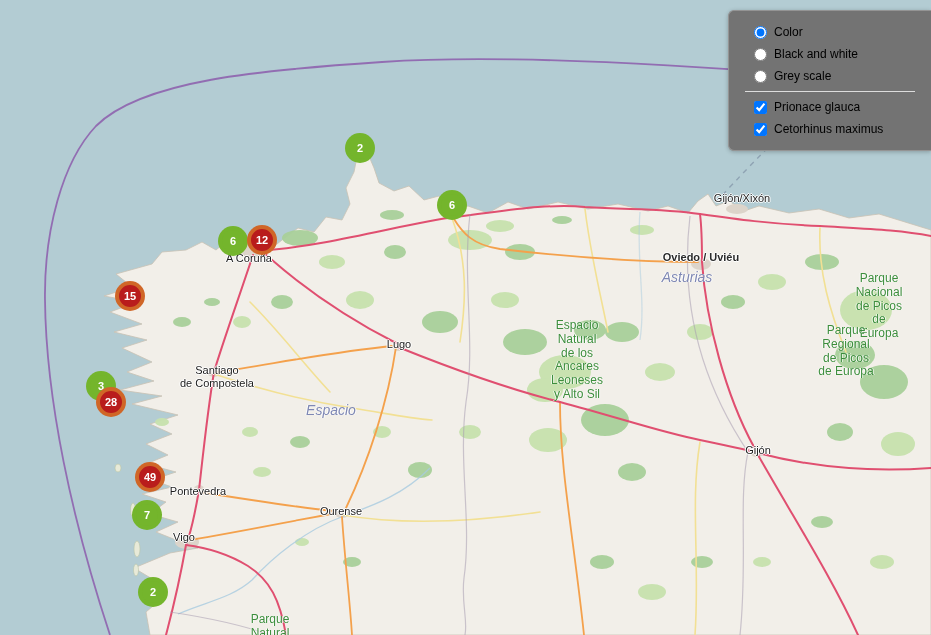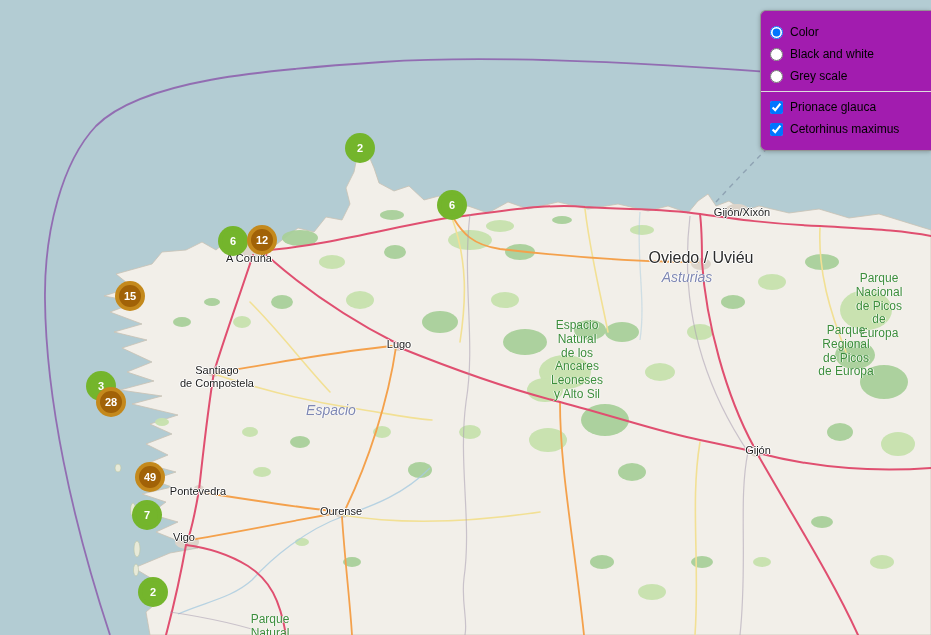--- a/index.html
+++ b/index.html
@@ -5,39 +5,39 @@
   html,body{margin:0;padding:0;}
   body{width:931px;height:635px;overflow:hidden;font-family:"Liberation Sans",sans-serif;}
   #viewport{position:relative;width:931px;height:635px;background:#b3ccd3;overflow:hidden;}
   #map-svg{position:absolute;left:0;top:0;}
 
   
   .lbl{position:absolute;transform:translate(-50%,-50%);white-space:pre-line;text-align:center;
        pointer-events:none;line-height:1.2;}
   .city{font-size:11px;color:#1c1c1c;
         text-shadow:1px 0 0 #fff,-1px 0 0 #fff,0 1px 0 #fff,0 -1px 0 #fff;}
-  .city-lg{font-size:16px;color:#2b2b2b;
-        text-shadow:1px 0 0 #fff,-1px 0 0 #fff,0 1px 0 #fff,0 -1px 0 #fff;}
+  .city-lg{font-size:11px;color:#2b2b2b;
+        text-shadow:1px 0 0 #fff,-1px 0 0 #fff,0 1px 0 #fff,0 -1px 0 #fff;font-weight:bold;}
   .region{font-size:14px;font-style:italic;color:#7f88b4;
         text-shadow:1px 0 0 rgba(255,255,255,.8),-1px 0 0 rgba(255,255,255,.8);}
   .park{font-size:12px;color:#3d8e3d;line-height:1.15;
         text-shadow:1px 0 0 rgba(255,255,255,.7),-1px 0 0 rgba(255,255,255,.7);}
 
   
   .cluster{position:absolute;width:22px;height:22px;border-radius:50%;
            display:flex;align-items:center;justify-content:center;
            box-sizing:content-box;border:4px solid;cursor:pointer;}
   .cluster.green{background:#74b52c;border-color:rgba(116,181,44,.5);}
-  .cluster.orange{background:#a16207;border-color:rgba(232,176,49,.5);}
+  .cluster.orange{background:#b91c1c;border-color:rgba(232,176,49,.5);}
   .cluster .num{color:#fff;font-weight:bold;font-size:11px;font-family:"Liberation Sans",sans-serif;}
 
   
-  .panel{position:absolute;top:10px;right:0;width:152px;background:#a21caf;
+  .panel{position:absolute;top:10px;right:0;width:152px;background:#737373;
          border:1px solid #949494;border-right:none;border-radius:6px 0 0 6px;
-         padding:6px 9px;box-shadow:0 1px 4px rgba(0,0,0,.25);font-size:12px;color:#000;}
+         padding:6px 25px;box-shadow:0 1px 4px rgba(0,0,0,.25);font-size:12px;color:#000;}
   .panel label{display:flex;align-items:center;margin:8px 0;cursor:pointer;}
   .panel input{margin:0 7px 0 0;}
   .panel .sep{border-top:1px solid #ddd;margin:8px -9px;}
 </style>
 </head>
 <body>
 
 <div id="viewport">
 
   <svg id="map-svg" width="931" height="635" viewBox="0 0 931 635">
@@ -180,21 +180,21 @@
   <div class="lbl city" style="left:249px;top:259px">A Coruña</div>
   <div class="lbl city" style="left:217px;top:377px">Santiago
 de Compostela</div>
   <div class="lbl region" style="left:331px;top:410px">Espacio</div>
   <div class="lbl city" style="left:399px;top:345px">Lugo</div>
   <div class="lbl city" style="left:198px;top:492px">Pontevedra</div>
   <div class="lbl city" style="left:184px;top:538px">Vigo</div>
   <div class="lbl city" style="left:341px;top:512px">Ourense</div>
   <div class="lbl city-lg" style="left:701px;top:258px">Oviedo / Uviéu</div>
   <div class="lbl region" style="left:687px;top:277px">Asturias</div>
-  <div class="lbl city" style="left:742px;top:213px">Gijón/Xixón</div>
+  <div class="lbl city" style="left:742px;top:199px">Gijón/Xixón</div>
   <div class="lbl city" style="left:758px;top:451px">Gijón</div>
   <div class="lbl park" style="left:577px;top:360px">Espacio
 Natural
 de los
 Ancares
 Leoneses
 y Alto Sil</div>
   <div class="lbl park" style="left:879px;top:306px">Parque
 Nacional
 de Picos

